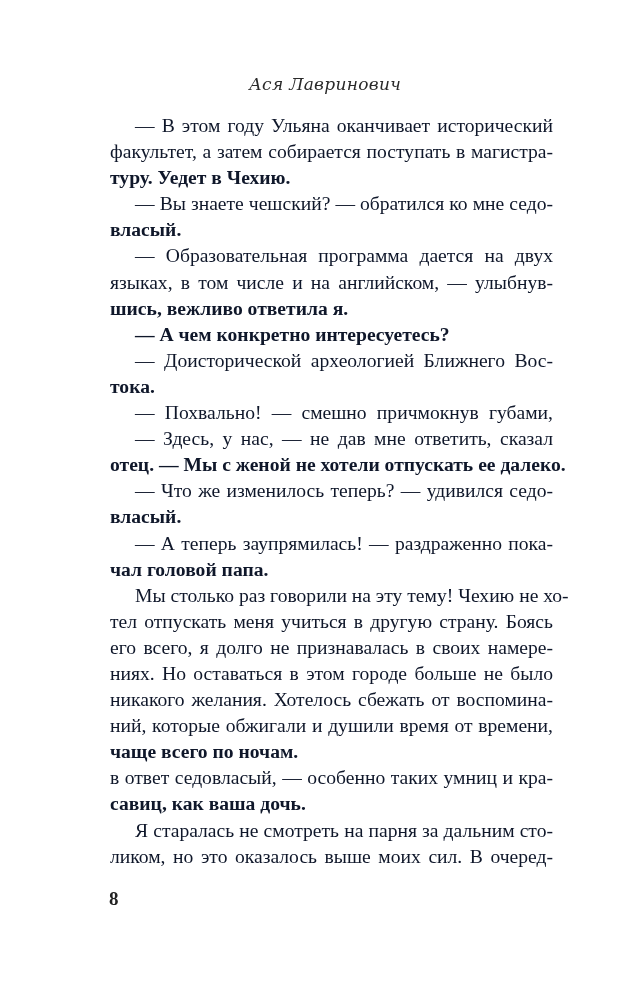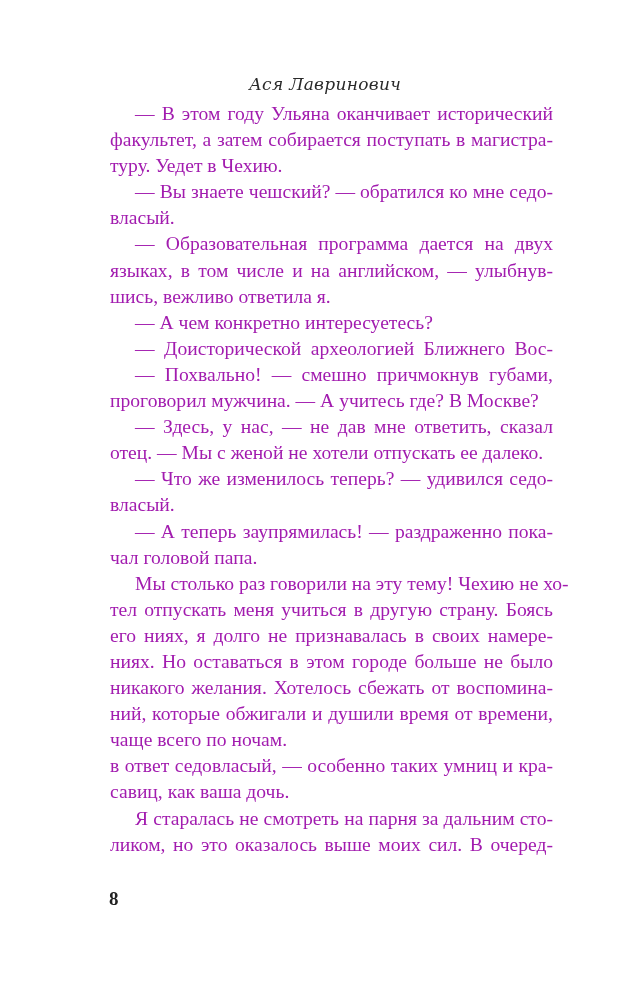--- a/index.html
+++ b/index.html
@@ -8,28 +8,28 @@
   .running-head {
     position: absolute; left: 0; right: 0; top: 74px;
     text-align: center;
     font-family: "DejaVu Serif", serif;
     font-style: italic;
     font-size: 17px;
     color: #2a2a2a;
     letter-spacing: 0.3px;
   }
   .text-block {
-    position: absolute; left: 110px; top: 101px; width: 443px;
+    position: absolute; left: 110px; top: 113px; width: 443px;
     font-family: "Liberation Serif", serif;
     font-size: 19.6px;
     line-height: 26.1px;
-    color: #a21caf;
+    color: #0f172a;
   }
   .line { display: block; white-space: nowrap; height: 26.1px; text-align: justify; text-align-last: justify; }
-  .line.last { text-align-last: left; }
+  .line.last { text-align-last: left; font-weight: bold; }
   .line.indent { padding-left: 25px; }
   .folio {
     position: absolute; left: 109px; top: 888px;
     font-family: "Liberation Serif", serif;
     font-weight: bold; font-size: 19px; color: #222;
   }
 </style>
 </head>
 <body>
 
@@ -39,31 +39,31 @@
       <span class="line indent">— В этом году Ульяна оканчивает исторический</span>
       <span class="line">факультет, а затем собирается поступать в магистра-</span>
       <span class="line last">туру. Уедет в Чехию.</span>
       <span class="line indent">— Вы знаете чешский? — обратился ко мне седо-</span>
       <span class="line last">власый.</span>
       <span class="line indent">— Образовательная программа дается на двух</span>
       <span class="line">языках, в том числе и на английском, — улыбнув-</span>
       <span class="line last">шись, вежливо ответила я.</span>
       <span class="line indent last">— А чем конкретно интересуетесь?</span>
       <span class="line indent">— Доисторической археологией Ближнего Вос-</span>
+      <span class="line last">тока.</span>
       <span class="line indent">— Похвально! — смешно причмокнув губами,</span>
-      <span class="line last">проговорил мужчина. — А учитесь где? В Москве?</span>
       <span class="line indent">— Здесь, у нас, — не дав мне ответить, сказал</span>
       <span class="line last">отец. — Мы с женой не хотели отпускать ее далеко.</span>
       <span class="line indent">— Что же изменилось теперь? — удивился седо-</span>
       <span class="line last">власый.</span>
       <span class="line indent">— А теперь заупрямилась! — раздраженно пока-</span>
       <span class="line last">чал головой папа.</span>
       <span class="line indent">Мы столько раз говорили на эту тему! Чехию не хо-</span>
       <span class="line">тел отпускать меня учиться в другую страну. Боясь</span>
-      <span class="line">его ниях, я долго не признавалась в своих намере-</span>
+      <span class="line">его всего, я долго не признавалась в своих намере-</span>
       <span class="line">ниях. Но оставаться в этом городе больше не было</span>
       <span class="line">никакого желания. Хотелось сбежать от воспомина-</span>
       <span class="line">ний, которые обжигали и душили время от времени,</span>
       <span class="line last">чаще всего по ночам.</span>
       <span class="line">в ответ седовласый, — особенно таких умниц и кра-</span>
       <span class="line last">савиц, как ваша дочь.</span>
       <span class="line indent">Я старалась не смотреть на парня за дальним сто-</span>
       <span class="line">ликом, но это оказалось выше моих сил. В очеред-</span>
     </div>
   <div class="folio">8</div>

